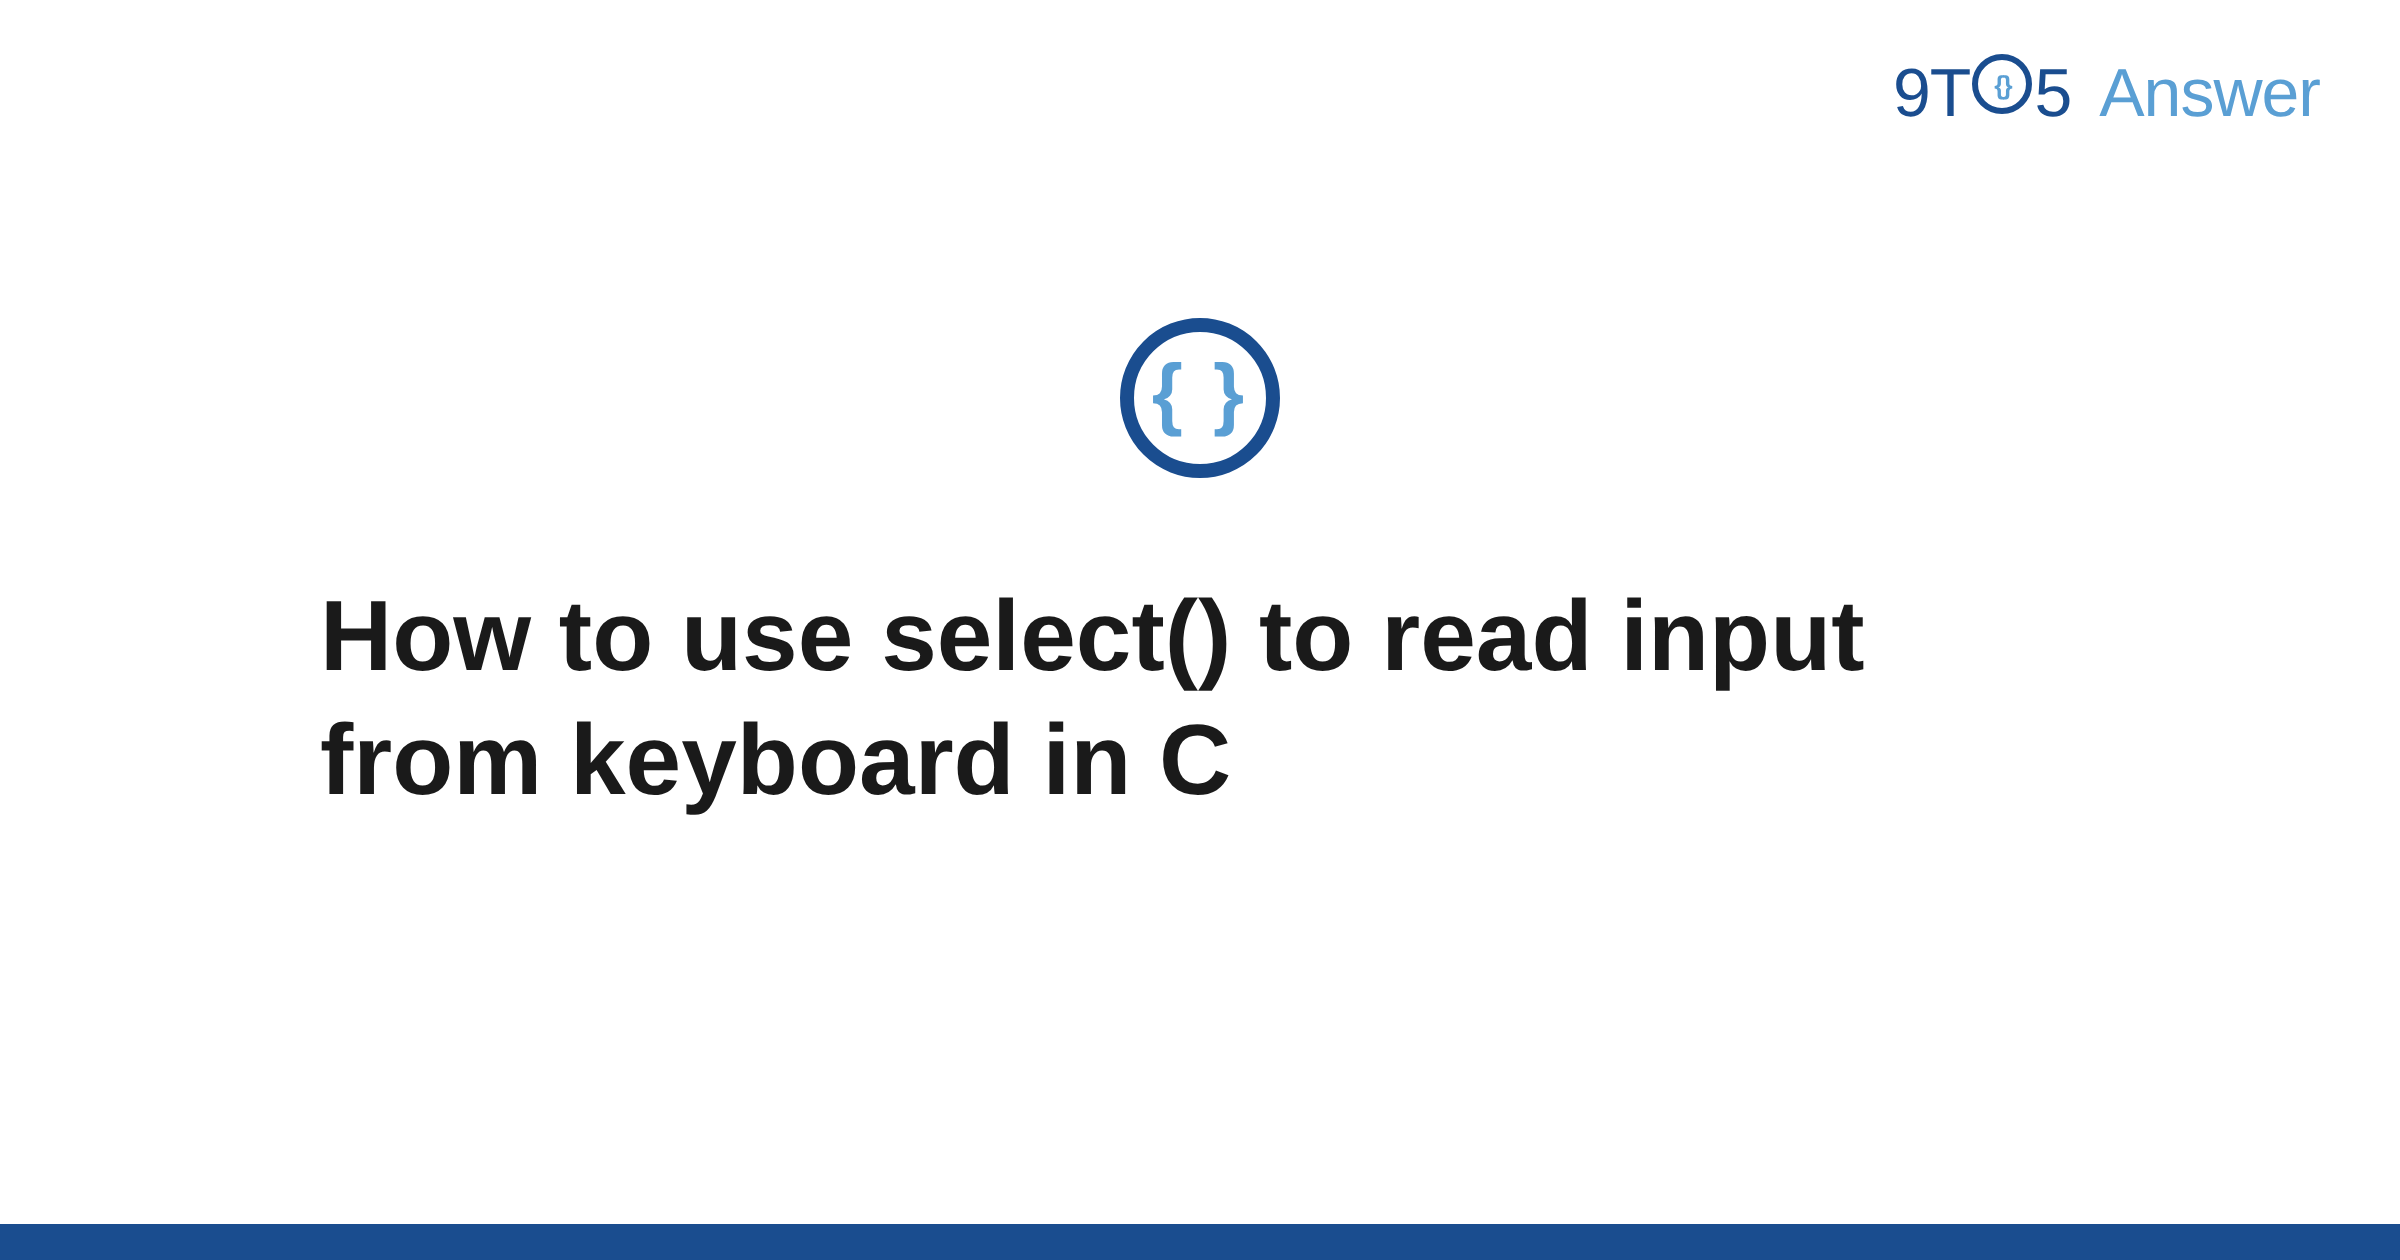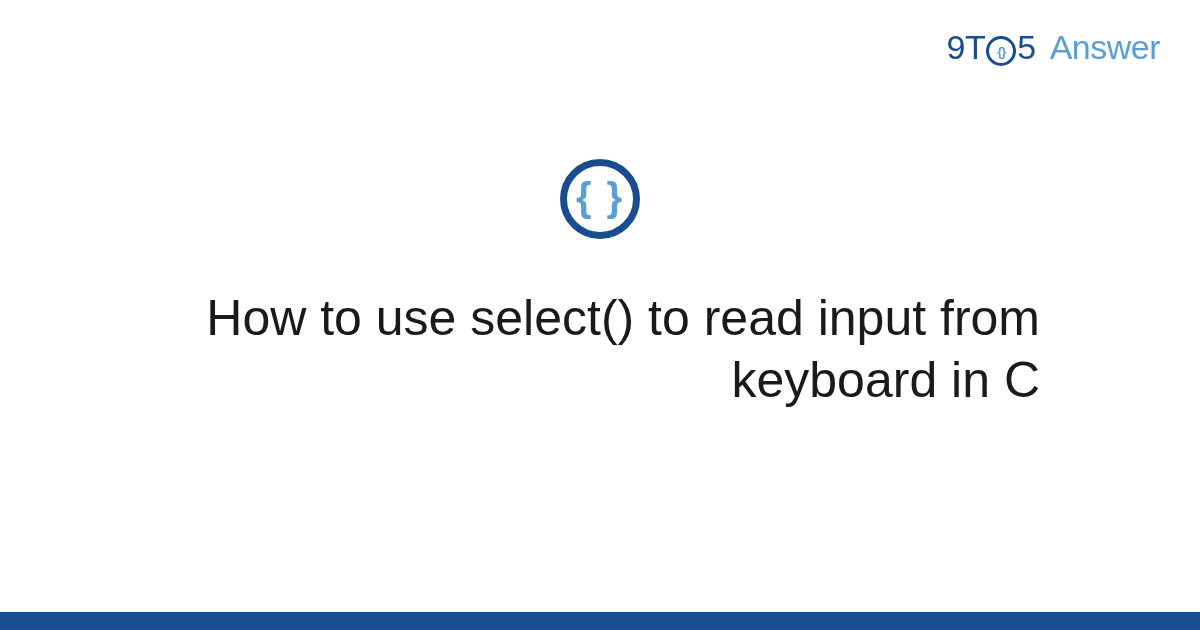--- a/index.html
+++ b/index.html
@@ -16,21 +16,21 @@
       overflow: hidden;
     }
     .logo {
       position: absolute;
       top: 28px;
       right: 40px;
       font-size: 34px;
       font-weight: 400;
       letter-spacing: -0.5px;
       display: flex;
-      align-items: flex-end;
+      align-items: flex-start;
     }
     .logo-9t {
       color: #1a4d8f;
       font-weight: 500;
     }
     .logo-o {
       display: inline-flex;
       align-items: center;
       justify-content: center;
       width: 30px;
@@ -81,23 +81,23 @@
       color: #5a9fd4;
       font-size: 40px;
       font-weight: 700;
       letter-spacing: 2px;
       line-height: 1;
       position: relative;
       top: -2px;
     }
     .title {
       font-size: 50px;
-      font-weight: 400;
+      font-weight: 700;
       color: #1a1a1a;
-      text-align: right;
+      text-align: left;
       line-height: 1.25;
       max-width: 960px;
       padding: 0 40px;
     }
     .footer-bar {
       position: absolute;
       bottom: 0;
       left: 0;
       width: 100%;
       height: 18px;

